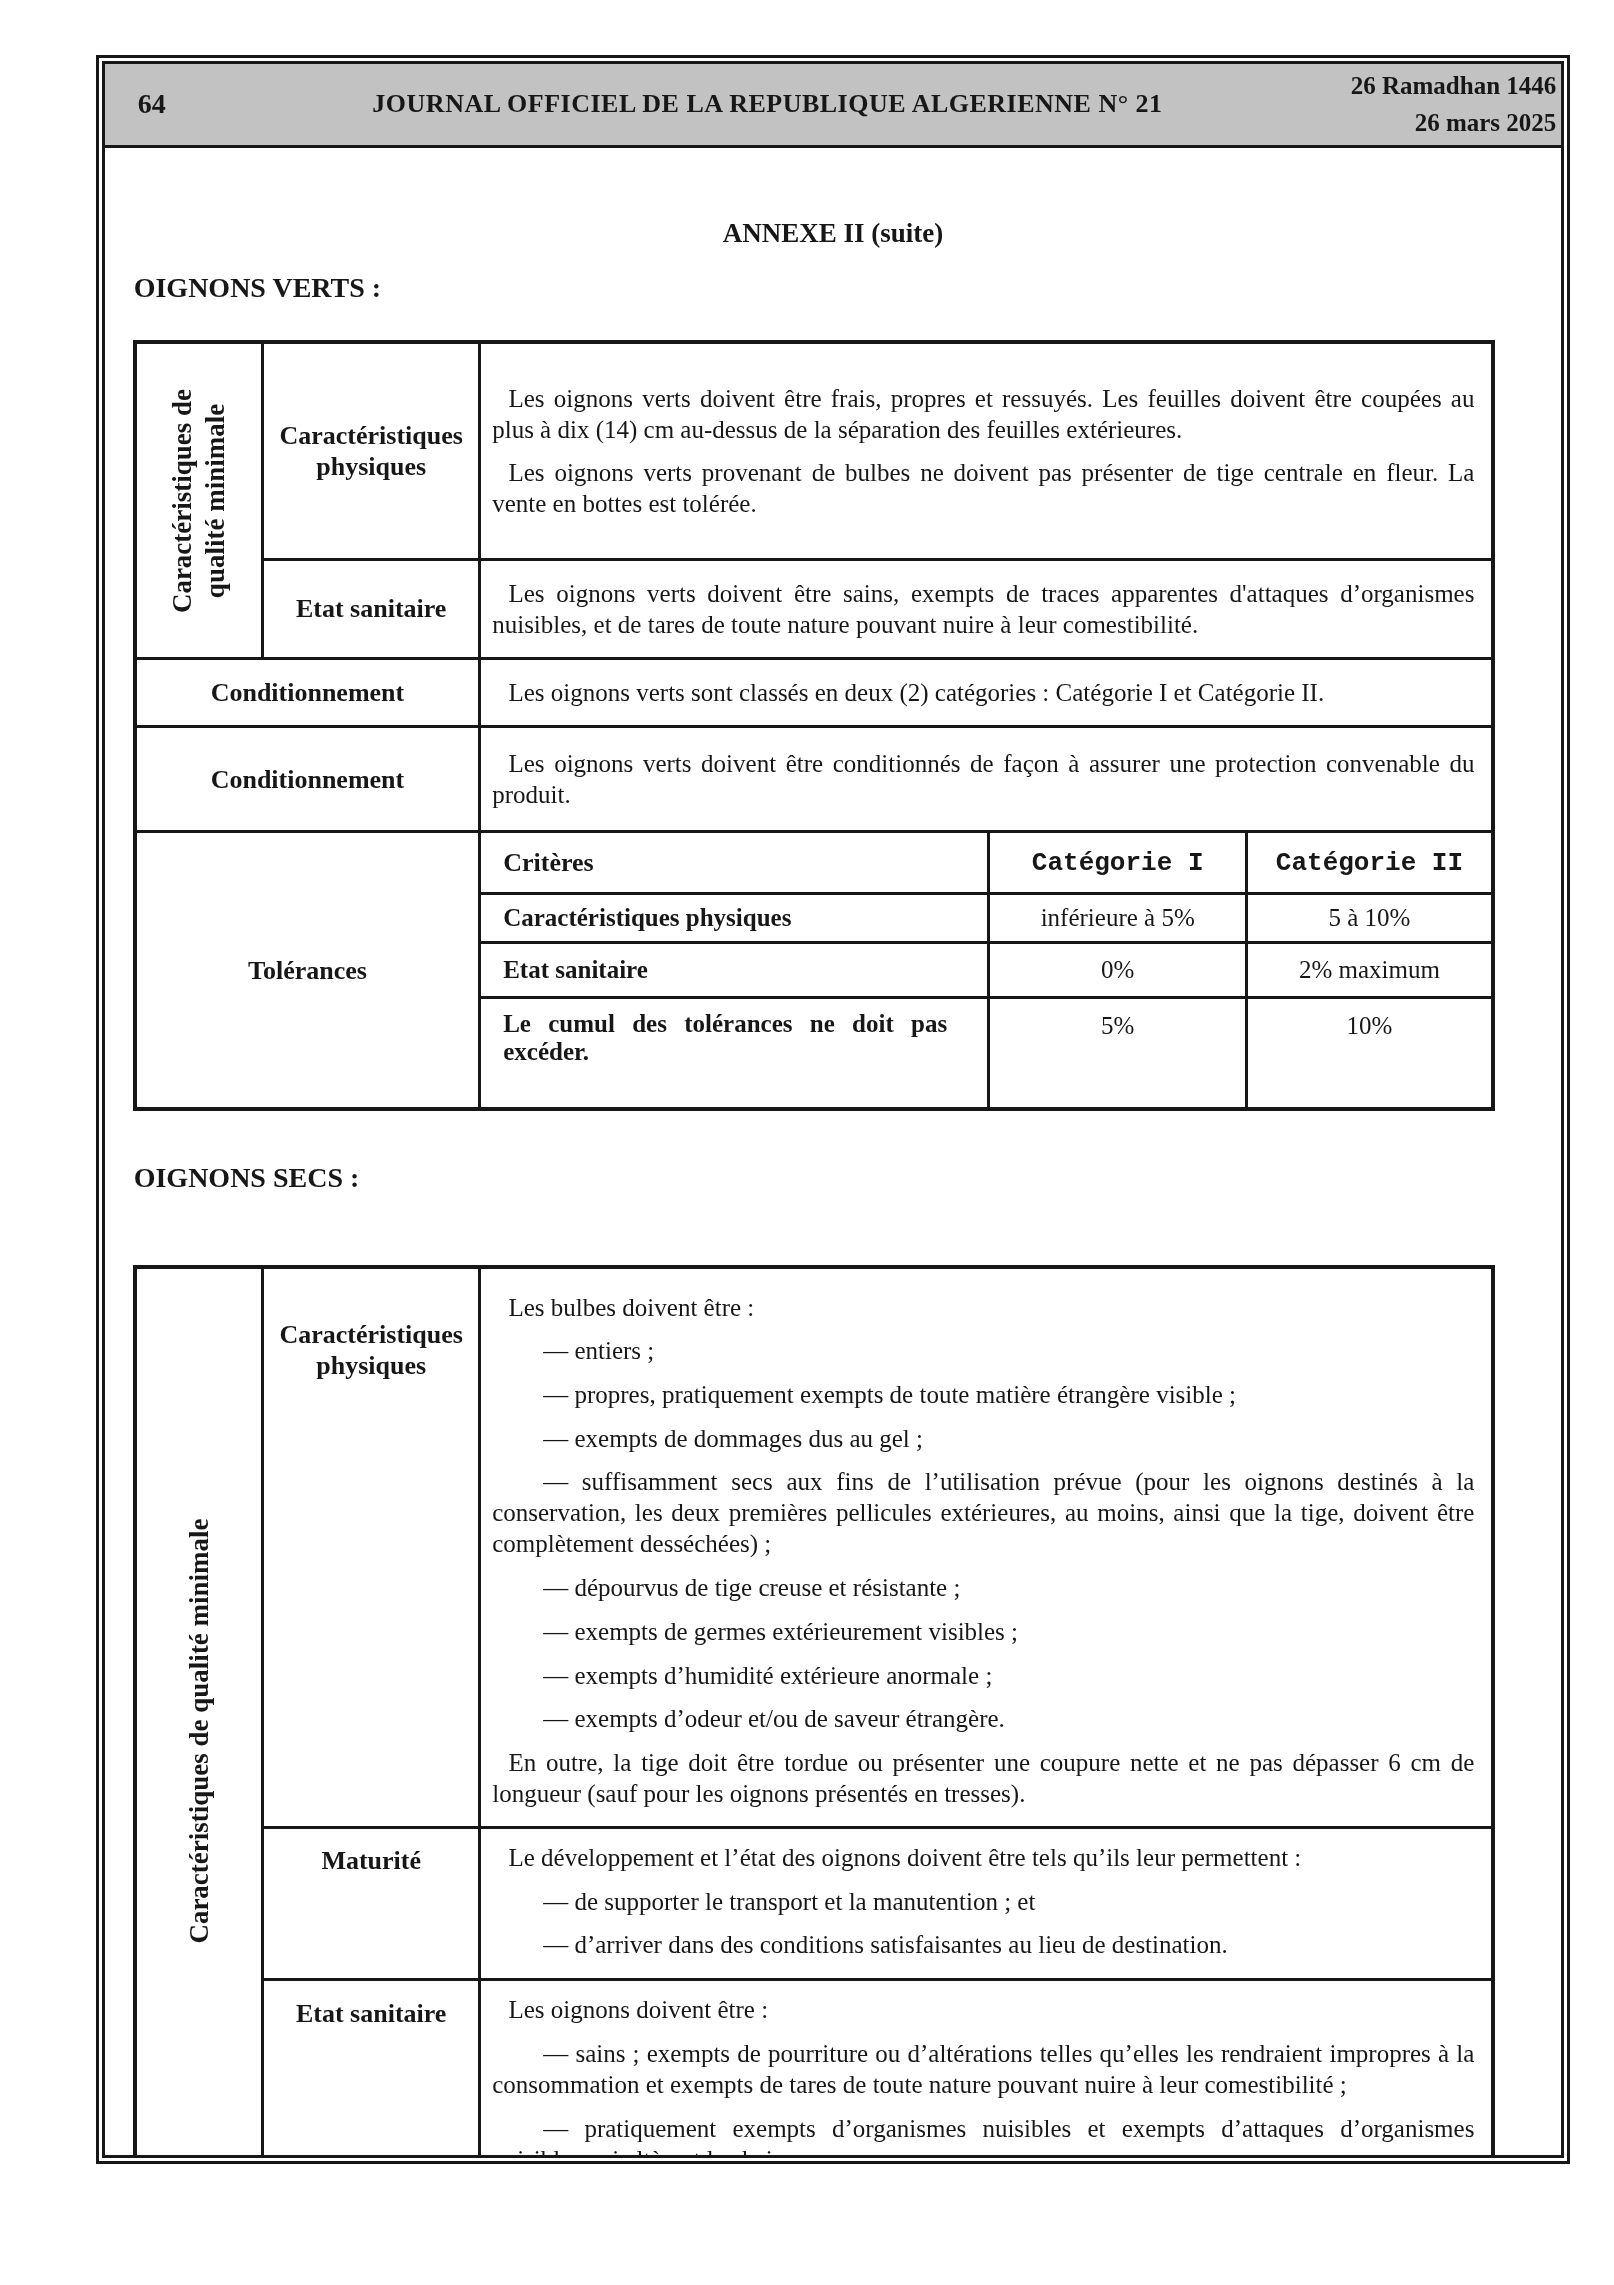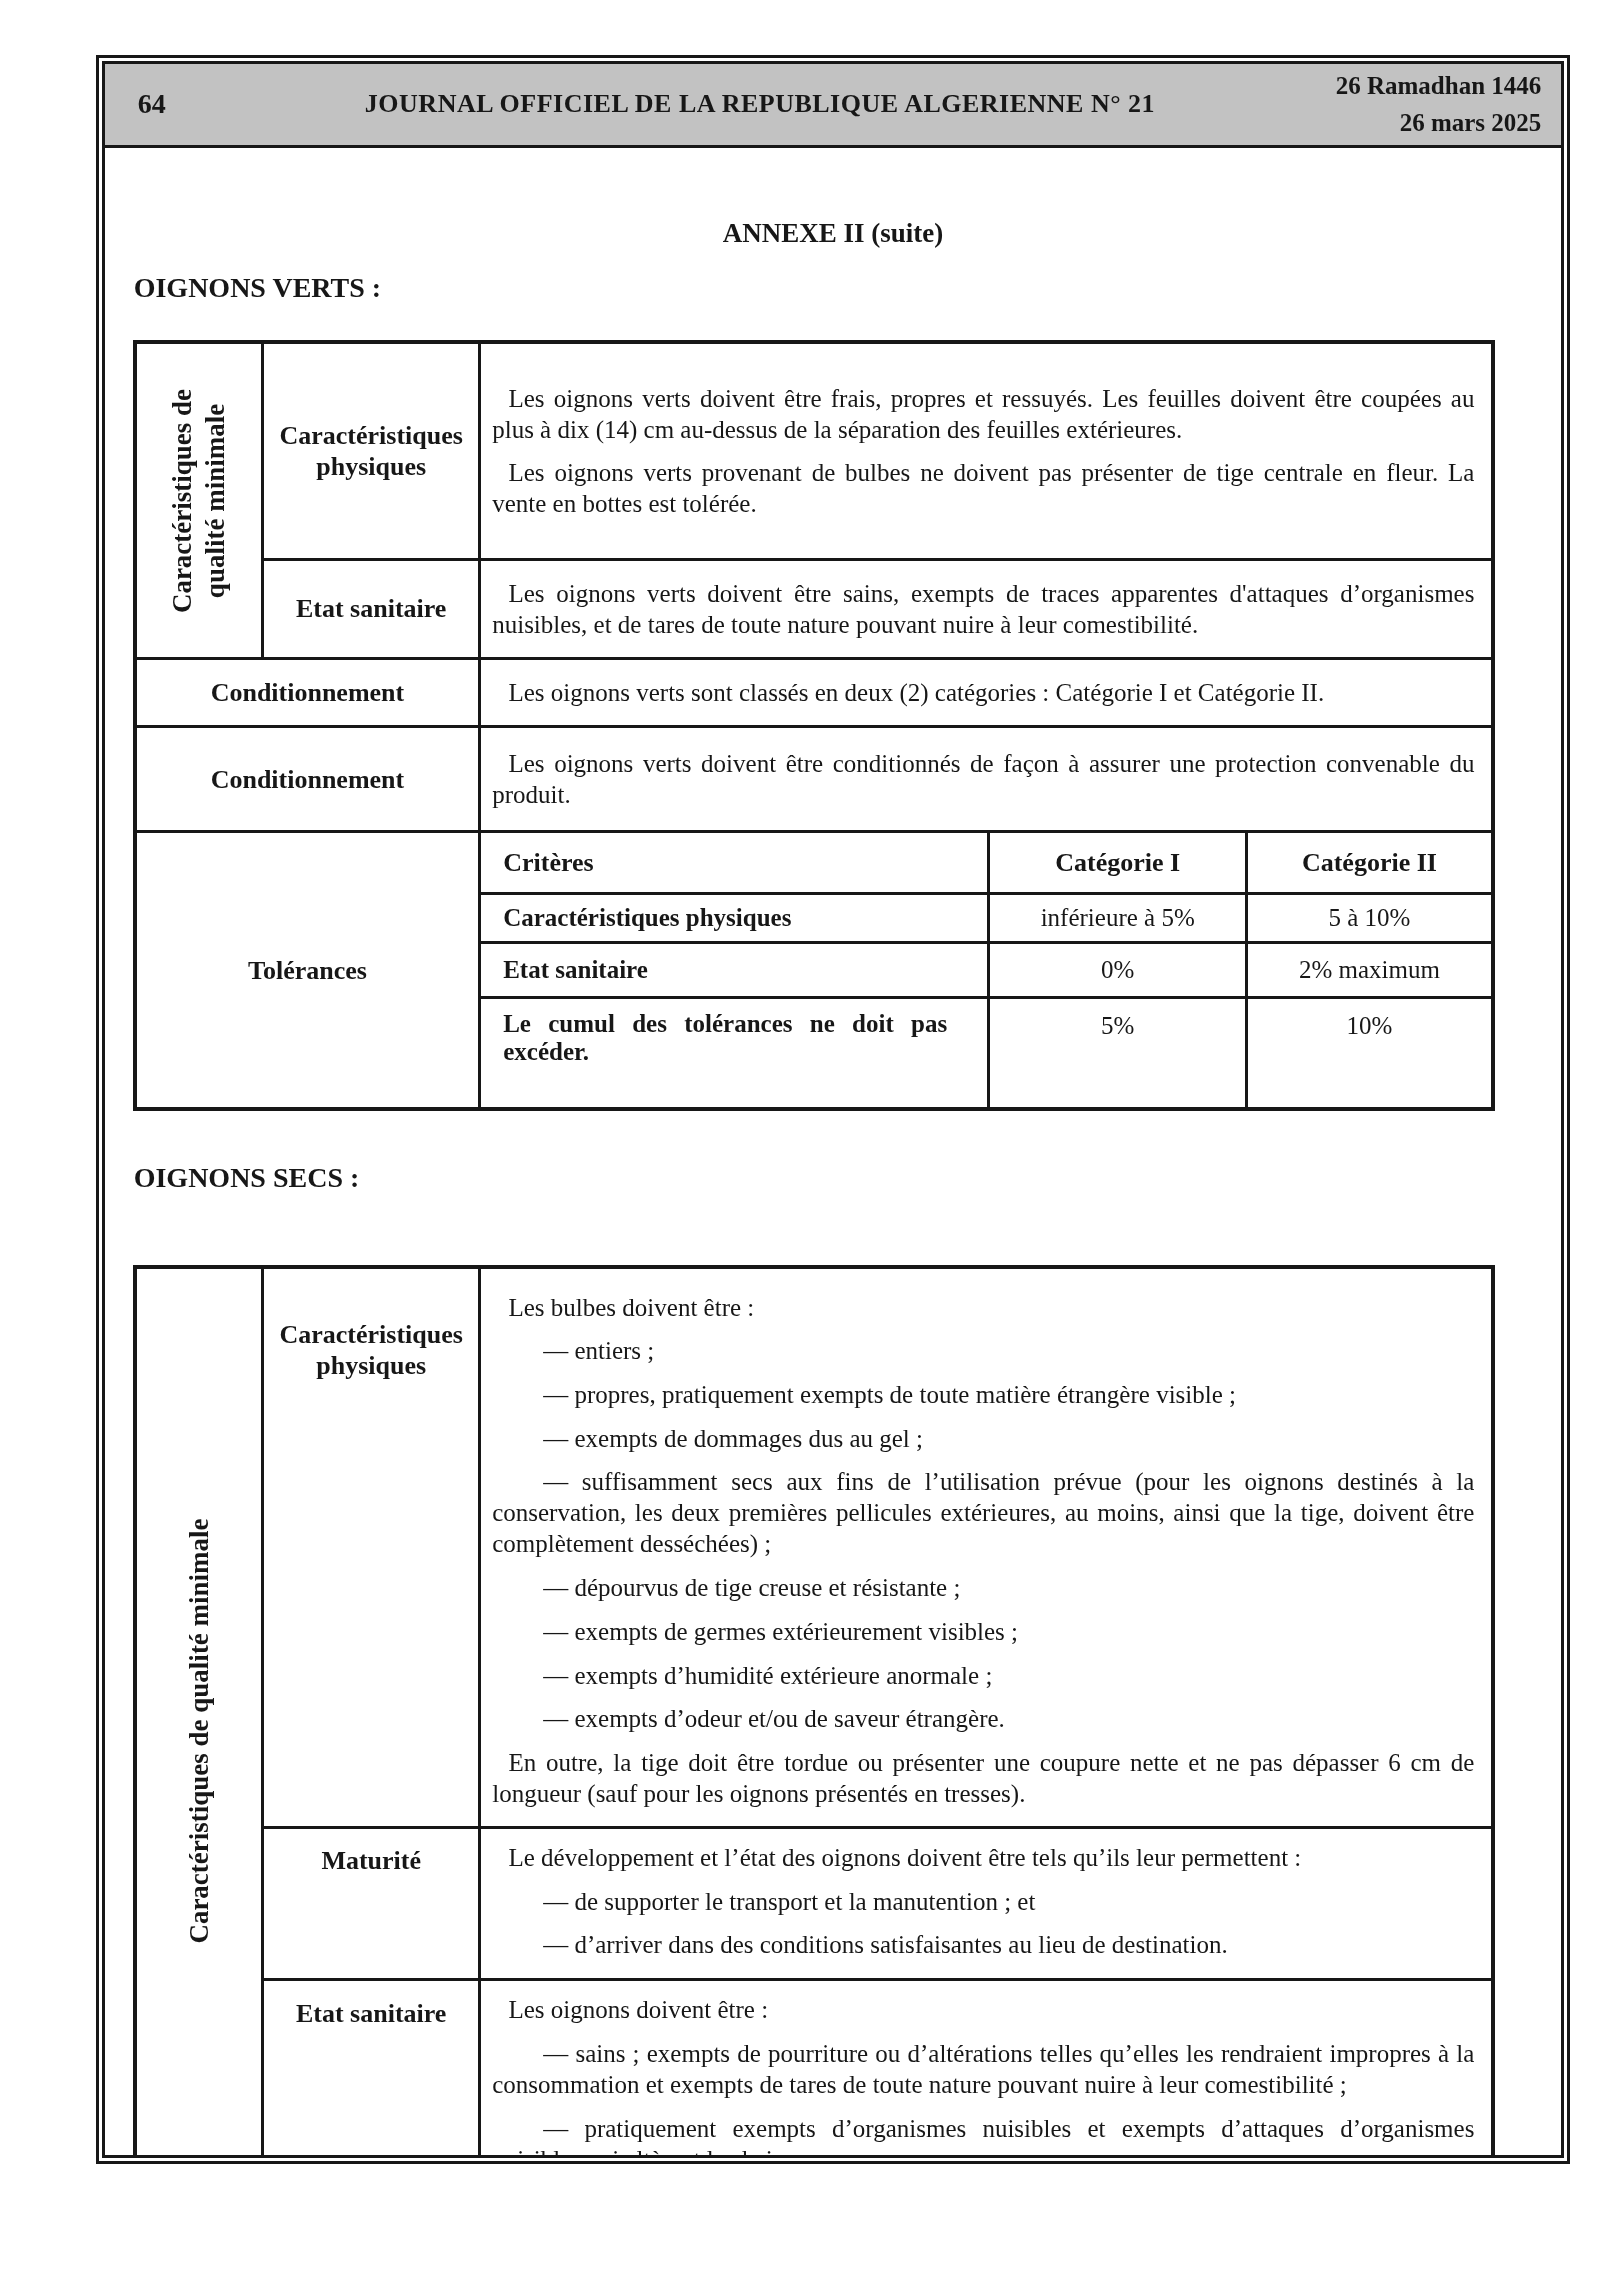--- a/index.html
+++ b/index.html
@@ -17,21 +17,21 @@
   }
   .content { position:absolute; inset:0; overflow:hidden; }
 
   
   .header-strip {
     height:84px; background:#c2c2c2; border-bottom:3.6px solid #171717;
     box-sizing:border-box; display:flex; align-items:center;
   }
   .page-num { font-weight:bold; font-size:28px; margin-left:33px; width:81px; flex:none; }
   .journal-title { flex:1; text-align:center; font-weight:bold; font-size:26px; letter-spacing:0.5px; }
-  .dates { flex:none; width:240px; text-align:right; font-weight:bold; font-size:25px; line-height:37px; margin-right:20px; }
+  .dates { flex:none; width:240px; text-align:right; font-weight:bold; font-size:25px; line-height:37px; margin-right:5px; }
 
   .annexe-title { text-align:center; font-weight:bold; font-size:27px; margin-top:70px; }
   .section-heading { font-weight:bold; font-size:28px; margin-left:29px; }
   .h-verts { margin-top:23.5px; }
   .h-secs  { margin-top:51px; }
 
   
   table.doc {
     border-collapse:collapse; table-layout:fixed;
     margin-left:28px; width:1359px;
@@ -60,21 +60,21 @@
   .rot {
     position:absolute; top:50%; left:50%;
     transform:translate(-50%,-50%) rotate(-90deg);
     font-weight:bold; font-size:27px; line-height:33px; text-align:center;
   }
   .rot-w1 { width:299px; }
   .rot-w2 { width:832px; }
 
   
   .sub-h   { font-weight:bold; font-size:26px; vertical-align:middle; padding:3.6px 3.6px 3.6px 22px; }
-  .sub-hc  { font-weight:bold; font-size:26px; vertical-align:middle; text-align:center; padding:3.6px; }
+  .sub-hc  { font-weight:bold; font-size:26px; vertical-align:middle; text-align:center; padding:3.6px;font-family:Liberation Mono, monospace; }
   .sub-lbl { font-weight:bold; font-size:25px; vertical-align:middle; padding:3.6px 40px 3.6px 22px; }
   .sub-lbl-wrap { vertical-align:top; padding-top:11px; text-align:justify; }
   .sub-val { font-size:25px; text-align:center; vertical-align:middle; padding:3.6px; }
   .sub-val-top { vertical-align:top; padding-top:12.7px; }
 </style>
 </head>
 <body>
 
 <div class="page">
   <div class="frame">

